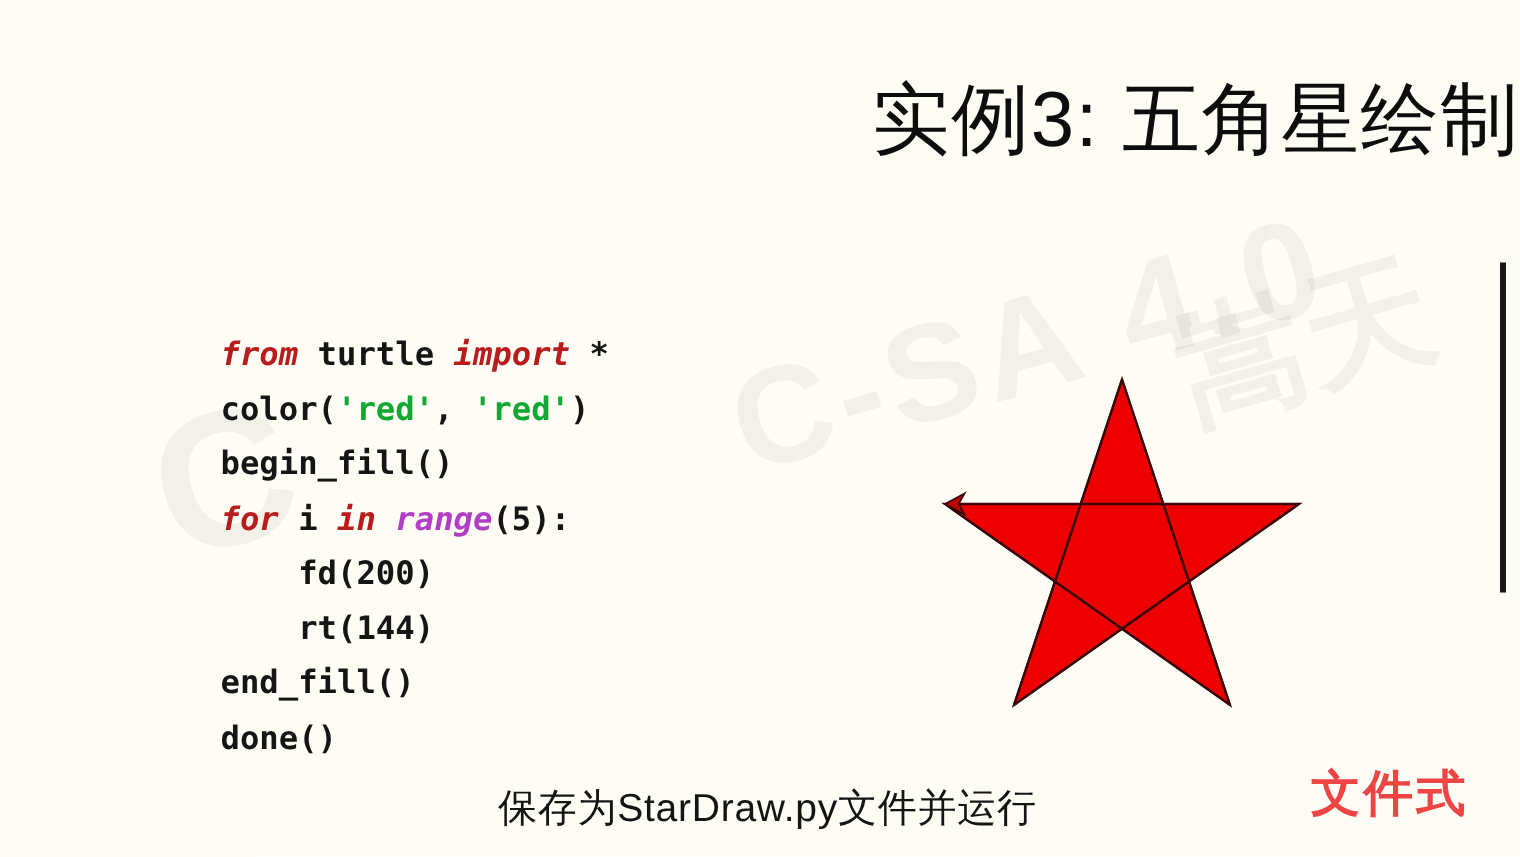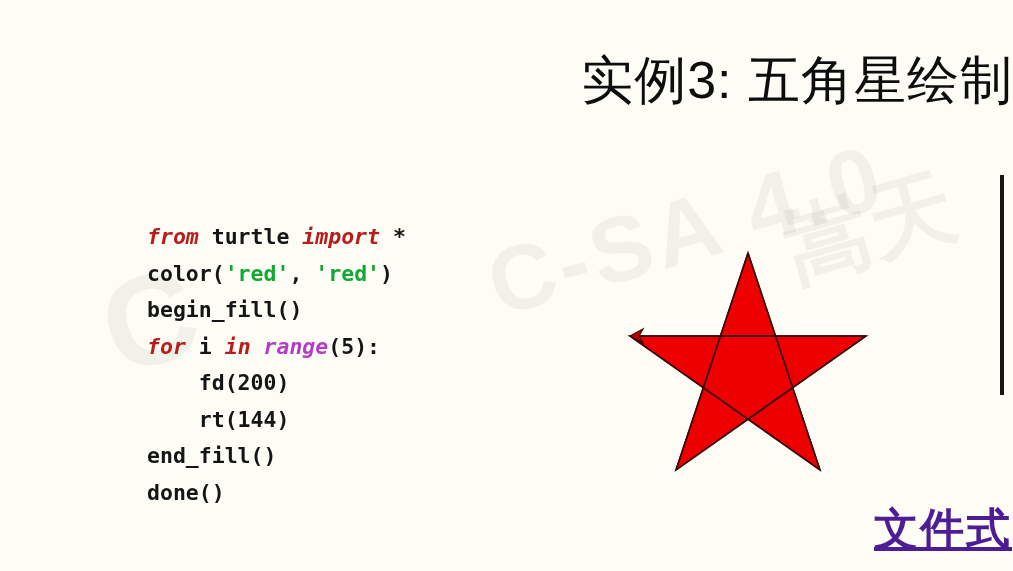--- a/index.html
+++ b/index.html
@@ -127,27 +127,26 @@
     color: #141414;
     letter-spacing: 0.5px;
     z-index: 3;
   }
 
   
   #corner-tag {
     position: absolute;
     left: 874px;
     top: 508px;
-    font-size: 44px;
+    font-size: 33px;
     line-height: 42px;
     font-weight: 700;
-    color: #4c1d95;
+    color: #ef4444;
     letter-spacing: 2px;
     z-index: 3;
-    text-decoration: underline;
   }
 
   
   #right-rule {
     position: absolute;
     left: 1000px;
     top: 175px;
     width: 4px;
     height: 220px;
     background: #171717;
@@ -180,18 +179,19 @@
         <line x1="18" y1="96" x2="208" y2="230"></line>
         <line x1="208" y1="230" x2="136" y2="13"></line>
         <line x1="136" y1="13" x2="64" y2="230"></line>
         <line x1="64" y1="230" x2="254" y2="96"></line>
       </g>
 
       <polygon points="18,96 31,89 27,96 31,103" fill="#c00000" stroke="#3a0707" stroke-width="1.2"></polygon>
     </svg>
   </div>
 
+  <div id="caption">保存为StarDraw.py文件并运行</div>
 
   <div id="corner-tag">文件式</div>
 
   <div id="right-rule"></div>
 
 </div>
 
 </body></html>

